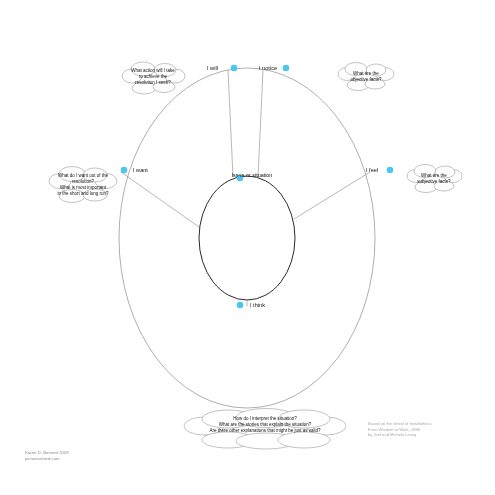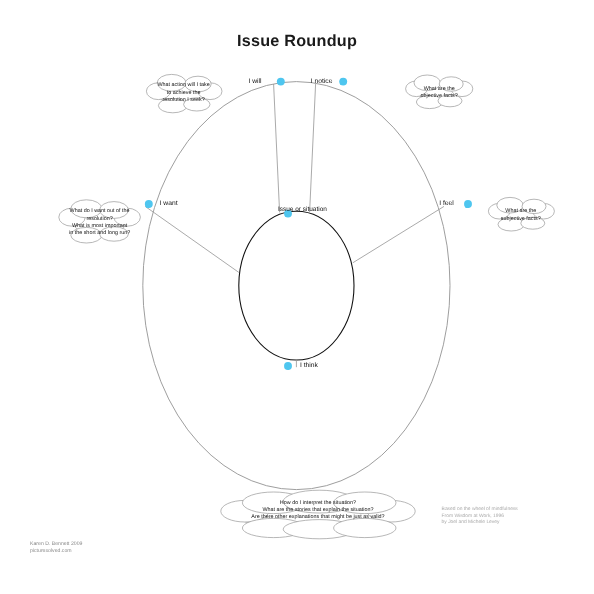--- a/index.html
+++ b/index.html
@@ -151,21 +151,20 @@
       <ellipse cx="326" cy="426" rx="20" ry="9"></ellipse>
       <ellipse cx="228" cy="419" rx="26" ry="9"></ellipse>
       <ellipse cx="266" cy="418" rx="30" ry="9.5"></ellipse>
       <ellipse cx="304" cy="419" rx="26" ry="9"></ellipse>
       <ellipse cx="228" cy="440" rx="26" ry="8"></ellipse>
       <ellipse cx="266" cy="441" rx="30" ry="8"></ellipse>
       <ellipse cx="304" cy="440" rx="26" ry="8"></ellipse>
     </g>
   </svg>
 
-  <div class="title">Issue Roundup</div>
 
   <div class="center-label" style="left:222px; top:172px; width:60px;">Issue or
 situation</div>
   <div class="num" style="left:237.3px; top:174px;">1</div>
 
   <div class="num" style="left:283.3px; top:64px;">2</div>
   <div class="num" style="left:387.3px; top:166px;">3</div>
   <div class="num" style="left:237.3px; top:301px;">4</div>
   <div class="num" style="left:121.3px; top:166px;">5</div>
   <div class="num" style="left:231.3px; top:64px;">6</div>

